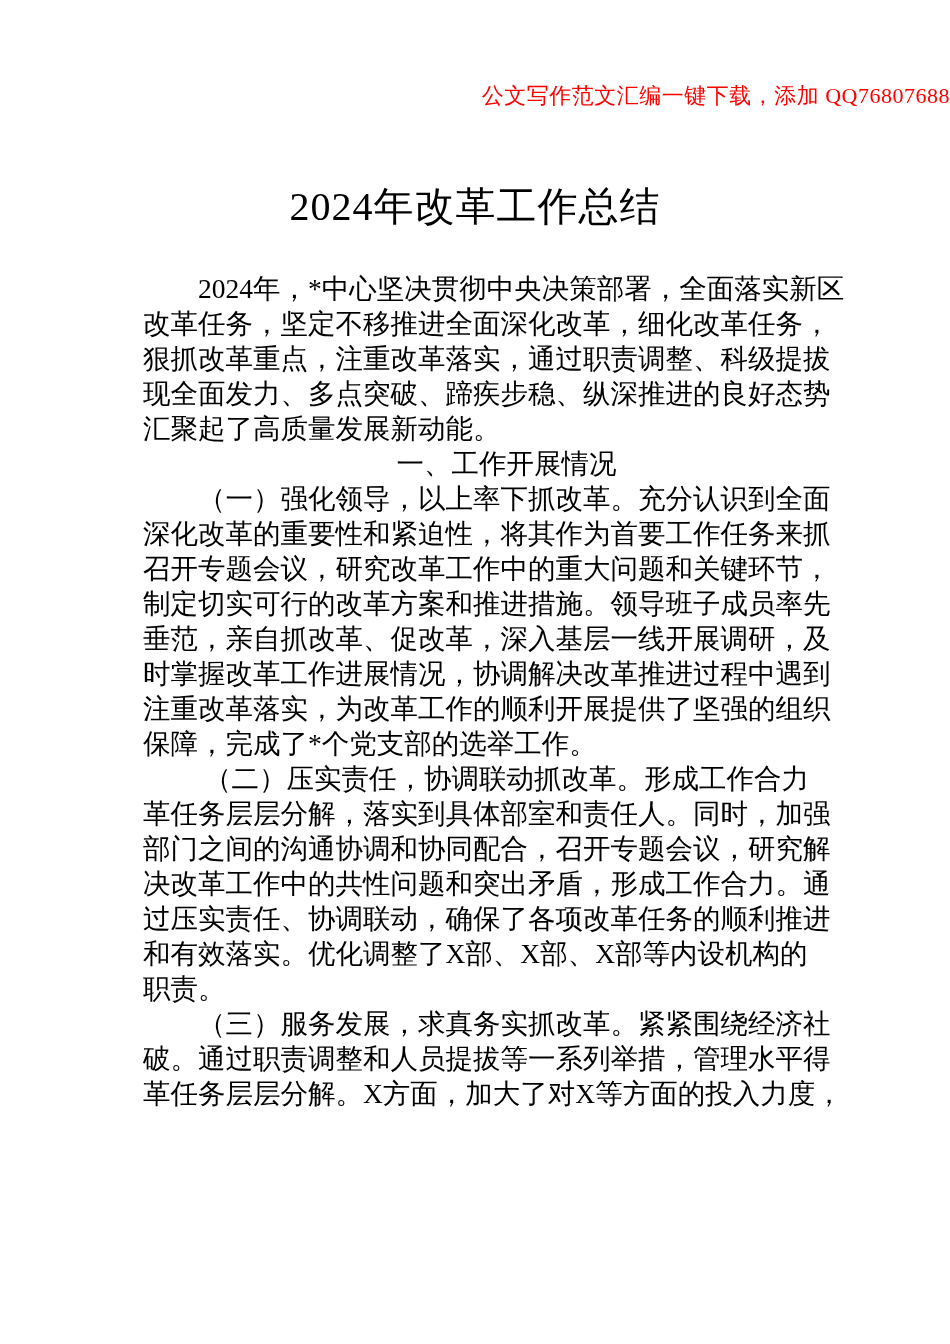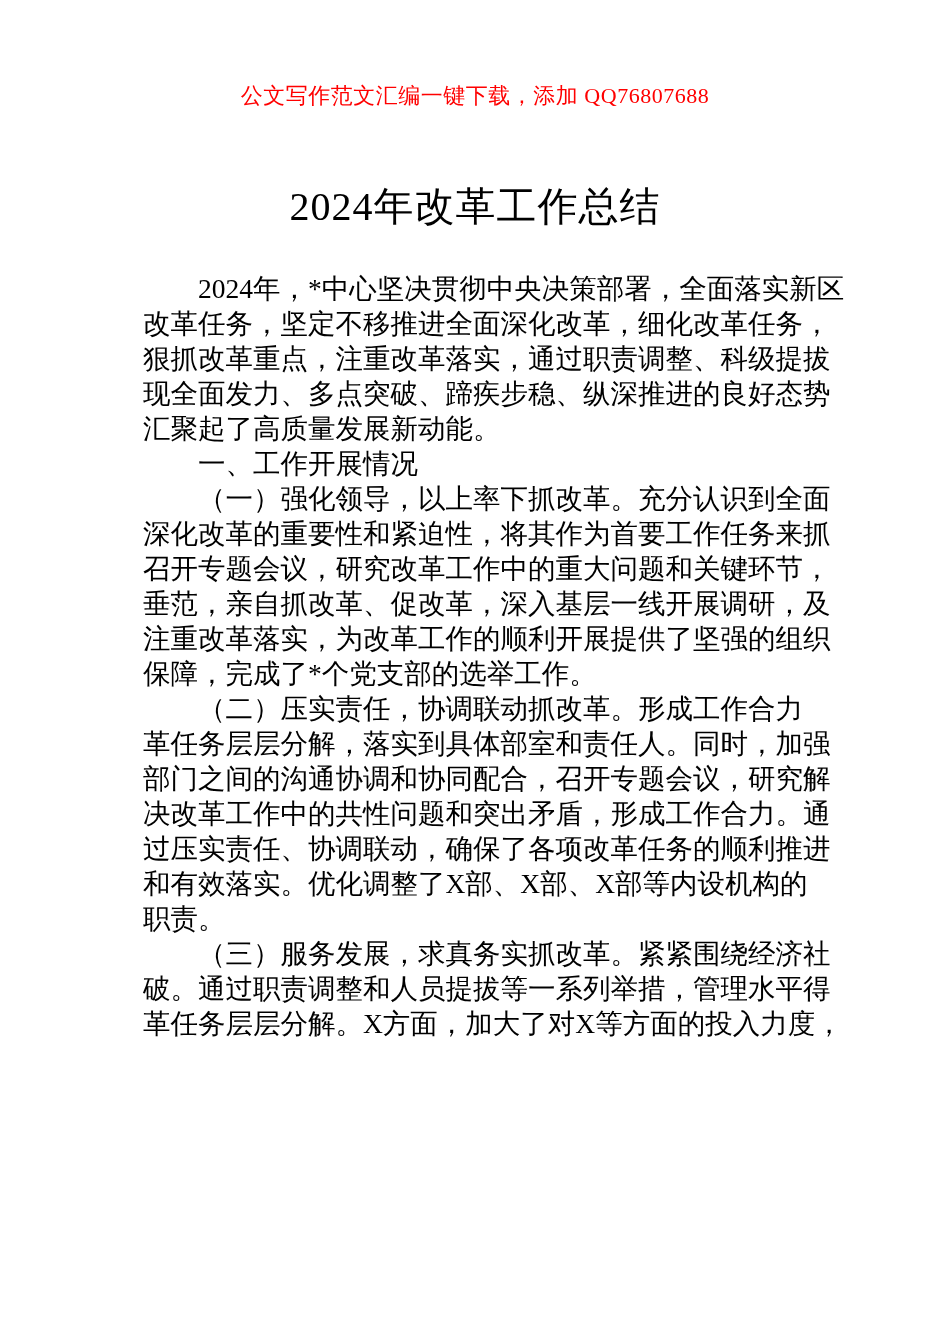--- a/index.html
+++ b/index.html
@@ -10,21 +10,21 @@
     background: #ffffff;
     overflow: hidden;
     color: #000000;
     font-family: "Liberation Serif", "DejaVu Serif", serif;
   }
   .promo {
     position: absolute;
     top: 83px;
     left: 0;
     width: 100%;
-    text-align: center;
+    text-align: right;
     font-size: 22px;
     line-height: 26px;
     letter-spacing: 0.5px;
     font-family: "Liberation Serif", "DejaVu Serif", serif;
   }
   .doc-title {
     position: absolute;
     top: 156px;
     left: 0;
     width: 100%;
@@ -41,21 +41,21 @@
     width: 672px;
     font-size: 27.5px;
     line-height: 35px;
   }
   .paragraph { margin: 0; }
   .line {
     height: 35px;
     white-space: nowrap;
     overflow: visible;
   }
-  .line.first { padding-left: 55px; }
+  .line.first { padding-left: 55px; text-align: center; }
 </style>
 </head>
 <body>
 
 <div class="page" style="background: rgb(255, 255, 255);">
   <div class="promo" style="color: rgb(255, 0, 0);">公文写作范文汇编一键下载，添加 QQ76807688</div>
 
   <h1 class="doc-title">2024年改革工作总结</h1>
 
   <div class="content">
@@ -66,21 +66,23 @@
         <div class="line">现全面发力、多点突破、蹄疾步稳、纵深推进的良好态势</div>
         <div class="line">汇聚起了高质量发展新动能。</div>
       </div>
       <div class="paragraph heading">
         <div class="line first">一、工作开展情况</div>
       </div>
       <div class="paragraph body">
         <div class="line first">（一）强化领导，以上率下抓改革。充分认识到全面</div>
         <div class="line">深化改革的重要性和紧迫性，将其作为首要工作任务来抓</div>
         <div class="line">召开专题会议，研究改革工作中的重大问题和关键环节，</div>
+        <div class="line">制定切实可行的改革方案和推进措施。领导班子成员率先</div>
         <div class="line">垂范，亲自抓改革、促改革，深入基层一线开展调研，及</div>
+        <div class="line">时掌握改革工作进展情况，协调解决改革推进过程中遇到</div>
         <div class="line">注重改革落实，为改革工作的顺利开展提供了坚强的组织</div>
         <div class="line">保障，完成了*个党支部的选举工作。</div>
       </div>
       <div class="paragraph body">
         <div class="line first">（二）压实责任，协调联动抓改革。形成工作合力</div>
         <div class="line">革任务层层分解，落实到具体部室和责任人。同时，加强</div>
         <div class="line">部门之间的沟通协调和协同配合，召开专题会议，研究解</div>
         <div class="line">决改革工作中的共性问题和突出矛盾，形成工作合力。通</div>
         <div class="line">过压实责任、协调联动，确保了各项改革任务的顺利推进</div>
         <div class="line">和有效落实。优化调整了X部、X部、X部等内设机构的</div>

